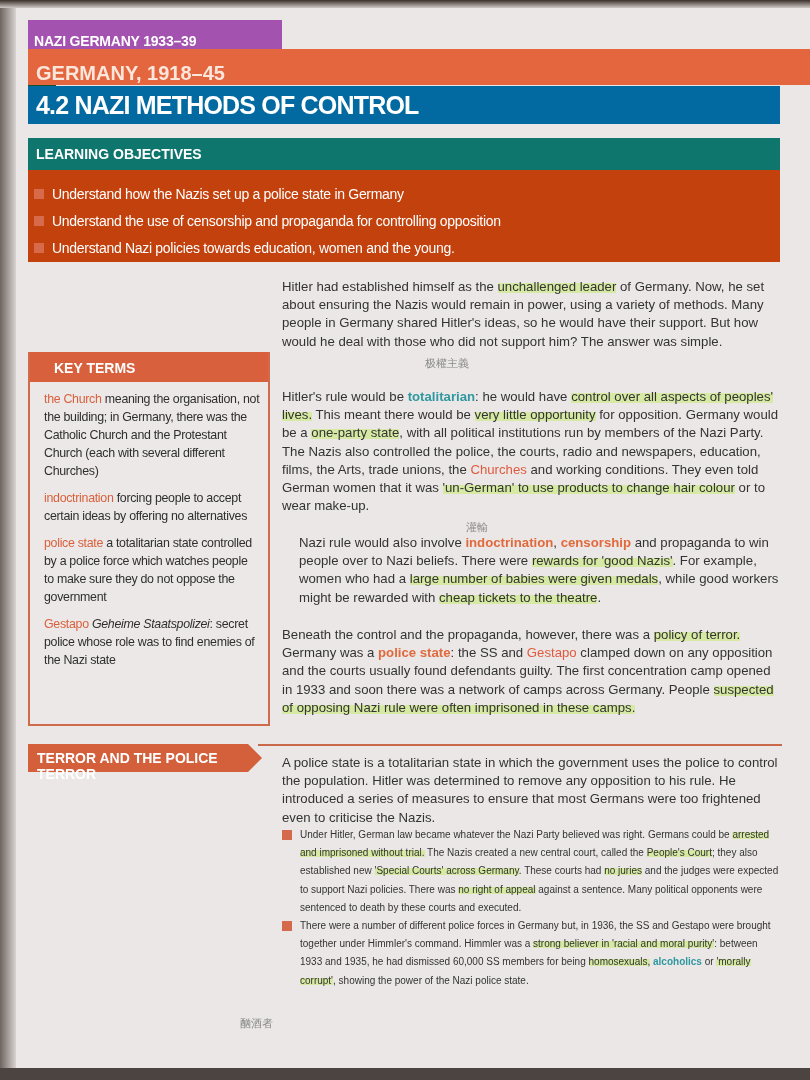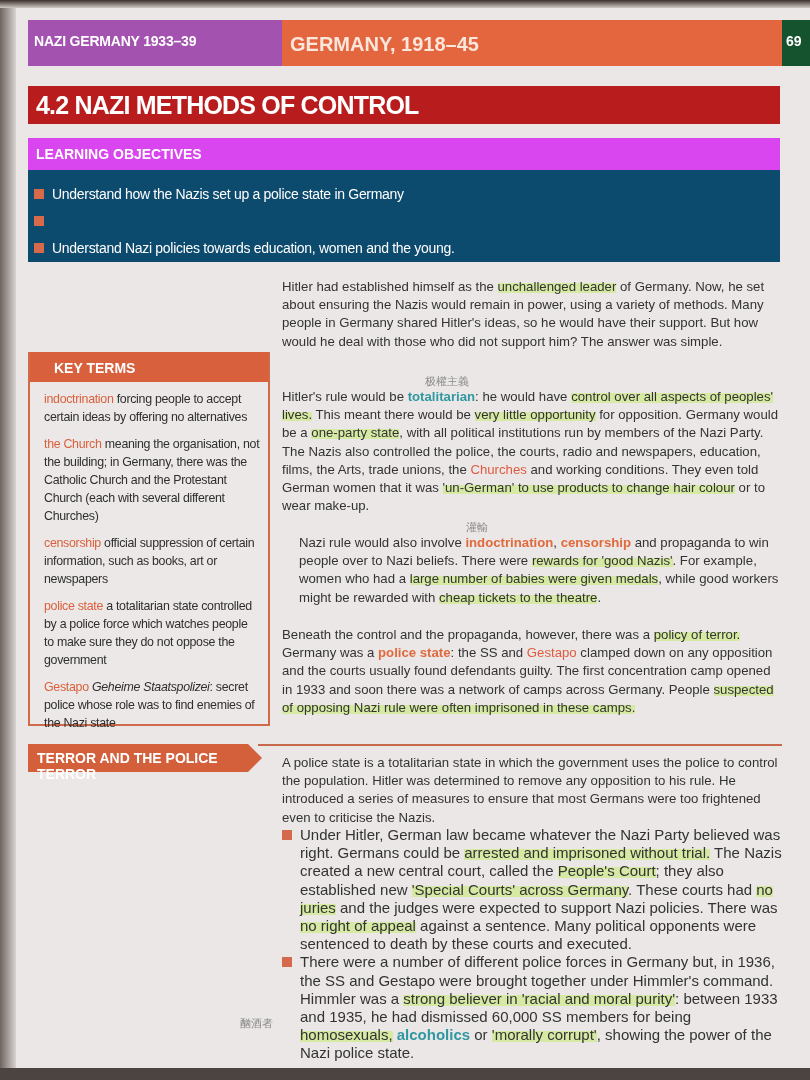--- a/index.html
+++ b/index.html
@@ -9,31 +9,31 @@
     font-family: "Liberation Sans", sans-serif;
     color: #2b2b2b;
     position: relative;
   }
   .top-shadow { position: absolute; left: 0; top: 0; width: 810px; height: 8px; background: linear-gradient(#3a2f2a, #cfc9c6); }
   .page { position: absolute; left: 16px; top: 6px; width: 794px; height: 1062px; background: #ebe7e6; }
   .bottom-edge { position: absolute; left: 0; top: 1068px; width: 810px; height: 12px; background: #4b4440; }
   .left-edge { position: absolute; left: 0; top: 0; width: 16px; height: 1080px; background: linear-gradient(90deg, #6e645f, #d8d3d1); }
 
   
-  .header-band { position: absolute; top: 20px; left: 28px; height: 46px; display: flex; width: 782px; }
+  .header-band { position: absolute; top: 20px; left: 28px; height: 28px; display: flex; width: 782px; flex-direction: column; }
   .hb-purple { background: #a452b0; width: 254px; color: #fff; font-weight: bold; font-size: 14px; padding: 13px 0 0 6px; letter-spacing: -0.2px; font-stretch: condensed; }
   .hb-orange { background: #e4663f; flex: 1; color: #fbe6dc; font-weight: bold; font-size: 20px; padding: 13px 0 0 8px; }
   .hb-page { background: #14532d; width: 28px; color: #fff; font-weight: bold; font-size: 14px; padding: 13px 0 0 4px; }
 
   
-  .section-title { position: absolute; left: 28px; top: 86px; width: 752px; height: 38px; background: #b91c1c; color: #fff; font-weight: bold; font-size: 25px; padding: 5px 0 0 8px; letter-spacing: -0.8px; }
+  .section-title { position: absolute; left: 28px; top: 86px; width: 752px; height: 38px; background: #0369a1; color: #fff; font-weight: bold; font-size: 25px; padding: 5px 0 0 8px; letter-spacing: -0.8px; }
 
   
-  .lo-head { position: absolute; left: 28px; top: 138px; width: 752px; height: 32px; background: #d946ef; color: #fff; font-weight: bold; font-size: 14px; padding: 8px 0 0 8px; }
-  .lo-body { position: absolute; left: 28px; top: 170px; width: 752px; height: 92px; background: #0c4a6e; padding: 10px 0 0 6px; }
+  .lo-head { position: absolute; left: 28px; top: 138px; width: 752px; height: 32px; background: #0f766e; color: #fff; font-weight: bold; font-size: 14px; padding: 8px 0 0 8px; }
+  .lo-body { position: absolute; left: 28px; top: 170px; width: 752px; height: 92px; background: #c2410c; padding: 10px 0 0 6px; }
   .lo-item { display: flex; align-items: center; color: #fff; font-size: 14px; height: 27px; letter-spacing: -0.3px; }
   .bullet-sq { width: 10px; height: 10px; background: #d66a4a; margin-right: 8px; flex-shrink: 0; }
 
   
   .kt-box { position: absolute; left: 28px; top: 352px; width: 242px; height: 374px; border: 2px solid #cf6a4a; border-top: none; background: #ece8e7; }
   .kt-head { background: #d9603c; color: #fff; font-weight: bold; font-size: 14px; height: 30px; padding: 8px 0 0 24px; }
   .kt-list { padding: 8px 8px 0 14px; }
   .kt-item { font-size: 12.4px; line-height: 18px; margin-bottom: 9px; color: #2f2f2f; letter-spacing: -0.3px; }
   .kt-term { color: #d9603c; }
   .kt-ital { font-style: italic; margin-top: 32px; }
@@ -47,21 +47,21 @@
   .hl { background: linear-gradient(transparent 30%, rgba(198,236,110,0.55) 30%, rgba(198,236,110,0.55) 95%, transparent 95%); }
   .kw-teal { color: #2f98a0; font-weight: bold; }
   .kw-orange { color: #e06a3c; font-weight: bold; }
   .kw-red { color: #df5a3e; font-weight: normal; }
 
   
   .terror-rule { position: absolute; left: 258px; top: 744px; width: 524px; height: 2px; background: #c7694a; }
   .terror-tab { position: absolute; left: 28px; top: 744px; height: 28px; width: 220px; background: #d45f3b; color: #fff; font-weight: bold; font-size: 14px; padding: 6px 0 0 9px; }
   .terror-tab::after { content: ""; position: absolute; right: -14px; top: 0; border-left: 14px solid #d45f3b; border-top: 14px solid transparent; border-bottom: 14px solid transparent; }
   .t-intro { top: 754px; }
-  .t-bullets { position: absolute; left: 282px; top: 826px; width: 500px; font-size: 15px; line-height: 18.2px; color: #333; }
+  .t-bullets { position: absolute; left: 282px; top: 826px; width: 500px; font-size: 10px; line-height: 18.2px; color: #333; }
   .t-bullet { display: flex; margin-bottom: 0; }
   .t-bullet .bullet-sq { margin-top: 4px; background: #d4694b; }
   .handwriting { position: absolute; color: #8a8a8a; font-size: 11px; font-family: "DejaVu Serif", serif; }
 </style>
 </head>
 <body>
 
 <div class="left-edge"></div>
 <div class="page"></div>
 <div class="top-shadow"></div>
@@ -76,43 +76,43 @@
 <div class="section-title">4.2 NAZI METHODS OF CONTROL</div>
 
 <div class="lo-head">LEARNING OBJECTIVES</div>
 <div class="lo-body">
   <div class="lo-item">
       <span class="bullet-sq"></span>
       <span>Understand how the Nazis set up a police state in Germany</span>
     </div>
   <div class="lo-item">
       <span class="bullet-sq"></span>
+      <span>Understand the use of censorship and propaganda for controlling opposition</span>
     </div>
   <div class="lo-item">
       <span class="bullet-sq"></span>
       <span>Understand Nazi policies towards education, women and the young.</span>
     </div>
 </div>
 
 <div class="kt-box">
   <div class="kt-head">KEY TERMS</div>
   <div class="kt-list">
+    <div class="kt-item"><span class="kt-term">the Church</span><span> meaning the organisation, not the building; in Germany, there was the Catholic Church and the Protestant Church (each with several different Churches)</span></div>
     <div class="kt-item"><span class="kt-term">indoctrination</span><span> forcing people to accept certain ideas by offering no alternatives</span></div>
-    <div class="kt-item"><span class="kt-term">the Church</span><span> meaning the organisation, not the building; in Germany, there was the Catholic Church and the Protestant Church (each with several different Churches)</span></div>
-    <div class="kt-item"><span class="kt-term">censorship</span><span> official suppression of certain information, such as books, art or newspapers</span></div>
     <div class="kt-item"><span class="kt-term">police state</span><span> a totalitarian state controlled by a police force which watches people to make sure they do not oppose the government</span></div>
     <div class="kt-item"><span class="kt-term">Gestapo</span><span class="kt-ital"> Geheime Staatspolizei</span><span>: secret police whose role was to find enemies of the Nazi state</span></div>
   </div>
 </div>
 
 <div class="body-col p1">
   <span>Hitler had established himself as the </span><span class="hl">unchallenged leader</span><span> of Germany. Now, he set about ensuring the Nazis would remain in power, using a variety of methods. Many people in Germany shared Hitler's ideas, so he would have their support. But how would he deal with those who did not support him? The answer was simple.</span>
 </div>
 
-<span class="handwriting" style="left:425px;top:374px;">极權主義</span>
+<span class="handwriting" style="left:425px;top:356px;">极權主義</span>
 
 <div class="body-col p2">
   <span>Hitler's rule would be </span><span class="kw-teal">totalitarian</span><span>: he would have </span><span class="hl">control over all aspects of peoples' lives.</span><span> This meant there would be </span><span class="hl">very little opportunity</span><span> for opposition. Germany would be a </span><span class="hl">one-party state</span><span>, with all political institutions run by members of the Nazi Party. The Nazis also controlled the police, the courts, radio and newspapers, education, films, the Arts, trade unions, the </span><span class="kw-red">Churches</span><span> and working conditions. They even told German women that it was </span><span class="hl">'un-German' to use products to change hair colour</span><span> or to wear make-up.</span>
 </div>
 
 <span class="handwriting" style="left:466px;top:520px;">灌輸</span>
 
 <div class="body-col p3">
   <span>Nazi rule would also involve </span><span class="kw-orange">indoctrination</span><span>, </span><span class="kw-orange">censorship</span><span> and propaganda to win people over to Nazi beliefs. There were </span><span class="hl">rewards for 'good Nazis'</span><span>. For example, women who had a </span><span class="hl">large number of babies were given medals</span><span>, while good workers might be rewarded with </span><span class="hl">cheap tickets to the theatre</span><span>.</span>
 </div>

